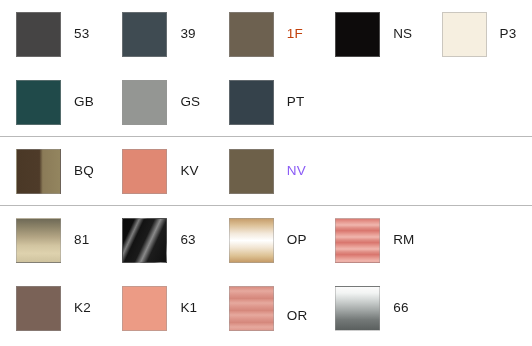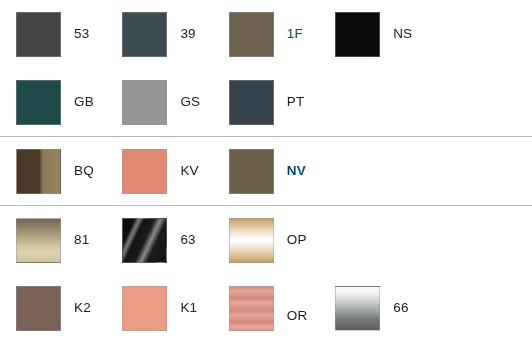--- a/index.html
+++ b/index.html
@@ -79,25 +79,29 @@
         <div class="swatch-cell">
           <div class="swatch-chip" style="border-color: rgba(150, 150, 150, 0.45); background-color: rgb(69, 68, 68);"></div>
           <span class="swatch-label" style="color: rgb(28, 28, 28);">53</span>
         </div>
         <div class="swatch-cell">
           <div class="swatch-chip" style="border-color: rgba(150, 150, 150, 0.45); background-color: rgb(63, 75, 82);"></div>
           <span class="swatch-label" style="color: rgb(28, 28, 28);">39</span>
         </div>
         <div class="swatch-cell">
           <div class="swatch-chip" style="border-color: rgba(150, 150, 150, 0.45); background-color: rgb(109, 97, 80);"></div>
-          <span class="swatch-label" style="color: #14532d;">1F</span>
+          <span class="swatch-label" style="color: #c2410c;">1F</span>
         </div>
         <div class="swatch-cell">
           <div class="swatch-chip" style="border-color: rgba(150, 150, 150, 0.45); background-color: rgb(13, 11, 11);"></div>
           <span class="swatch-label" style="color: rgb(28, 28, 28);">NS</span>
+        </div>
+        <div class="swatch-cell">
+          <div class="swatch-chip" style="border-color: rgba(150, 150, 150, 0.45); background-color: rgb(246, 239, 224);"></div>
+          <span class="swatch-label" style="color: rgb(28, 28, 28);">P3</span>
         </div>
       </div>
       <div class="swatch-row">
         <div class="swatch-cell">
           <div class="swatch-chip" style="border-color: rgba(150, 150, 150, 0.45); background-color: rgb(32, 74, 74);"></div>
           <span class="swatch-label" style="color: rgb(28, 28, 28);">GB</span>
         </div>
         <div class="swatch-cell">
           <div class="swatch-chip" style="border-color: rgba(150, 150, 150, 0.45); background-color: rgb(148, 150, 147);"></div>
           <span class="swatch-label" style="color: rgb(28, 28, 28);">GS</span>
@@ -118,21 +122,21 @@
         <div class="swatch-cell">
           <div class="swatch-chip" style="border-color: rgba(150, 150, 150, 0.45); background: linear-gradient(90deg, rgb(74, 56, 38) 0%, rgb(78, 59, 41) 52%, rgb(139, 123, 88) 60%, rgb(147, 133, 95) 100%);"></div>
           <span class="swatch-label" style="color: rgb(28, 28, 28);">BQ</span>
         </div>
         <div class="swatch-cell">
           <div class="swatch-chip" style="border-color: rgba(150, 150, 150, 0.45); background-color: rgb(224, 136, 115);"></div>
           <span class="swatch-label" style="color: rgb(28, 28, 28);">KV</span>
         </div>
         <div class="swatch-cell">
           <div class="swatch-chip" style="border-color: rgba(150, 150, 150, 0.45); background-color: rgb(109, 96, 73);"></div>
-          <span class="swatch-label" style="color: #0c4a6e; font-weight: bold;">NV</span>
+          <span class="swatch-label" style="color: #8b5cf6;">NV</span>
         </div>
         <div class="swatch-cell empty">
           <div class="swatch-chip" style="border-color: rgba(150, 150, 150, 0.45);"></div>
           <span class="swatch-label" style="color: rgb(28, 28, 28);"></span>
         </div>
       </div>
     </div>
     <div class="section-divider" style="background: rgb(154, 154, 154);"></div>
     <div class="swatch-section">
       <div class="swatch-row">
@@ -140,20 +144,24 @@
           <div class="swatch-chip" style="border-color: rgba(150, 150, 150, 0.45); background: linear-gradient(rgb(111, 106, 87) 0%, rgb(140, 131, 104) 18%, rgb(179, 165, 132) 42%, rgb(210, 197, 161) 62%, rgb(222, 210, 174) 80%, rgb(207, 195, 159) 100%);"></div>
           <span class="swatch-label" style="color: rgb(28, 28, 28);">81</span>
         </div>
         <div class="swatch-cell">
           <div class="swatch-chip" style="border-color: rgba(150, 150, 150, 0.45); background: linear-gradient(115deg, rgb(11, 11, 11) 0%, rgb(13, 13, 13) 18%, rgb(125, 125, 125) 26%, rgb(19, 19, 19) 34%, rgb(26, 26, 26) 50%, rgb(138, 138, 138) 60%, rgb(28, 28, 28) 70%, rgb(16, 16, 16) 100%);"></div>
           <span class="swatch-label" style="color: rgb(28, 28, 28);">63</span>
         </div>
         <div class="swatch-cell">
           <div class="swatch-chip" style="border-color: rgba(150, 150, 150, 0.45); background: linear-gradient(rgb(199, 159, 109) 0%, rgb(220, 192, 150) 14%, rgb(243, 233, 220) 34%, rgb(255, 255, 255) 50%, rgb(242, 230, 212) 66%, rgb(220, 193, 147) 86%, rgb(198, 156, 104) 100%);"></div>
           <span class="swatch-label" style="color: rgb(28, 28, 28);">OP</span>
+        </div>
+        <div class="swatch-cell">
+          <div class="swatch-chip" style="border-color: rgba(150, 150, 150, 0.45); background: repeating-linear-gradient(rgb(219, 122, 114) 0px, rgb(231, 154, 145) 3px, rgb(240, 182, 174) 6px, rgb(224, 141, 132) 9px, rgb(216, 115, 107) 12px);"></div>
+          <span class="swatch-label" style="color: rgb(28, 28, 28);">RM</span>
         </div>
       </div>
       <div class="swatch-row">
         <div class="swatch-cell">
           <div class="swatch-chip" style="border-color: rgba(150, 150, 150, 0.45); background-color: rgb(122, 98, 87);"></div>
           <span class="swatch-label" style="color: rgb(28, 28, 28);">K2</span>
         </div>
         <div class="swatch-cell">
           <div class="swatch-chip" style="border-color: rgba(150, 150, 150, 0.45); background-color: rgb(236, 155, 133);"></div>
           <span class="swatch-label" style="color: rgb(28, 28, 28);">K1</span>

